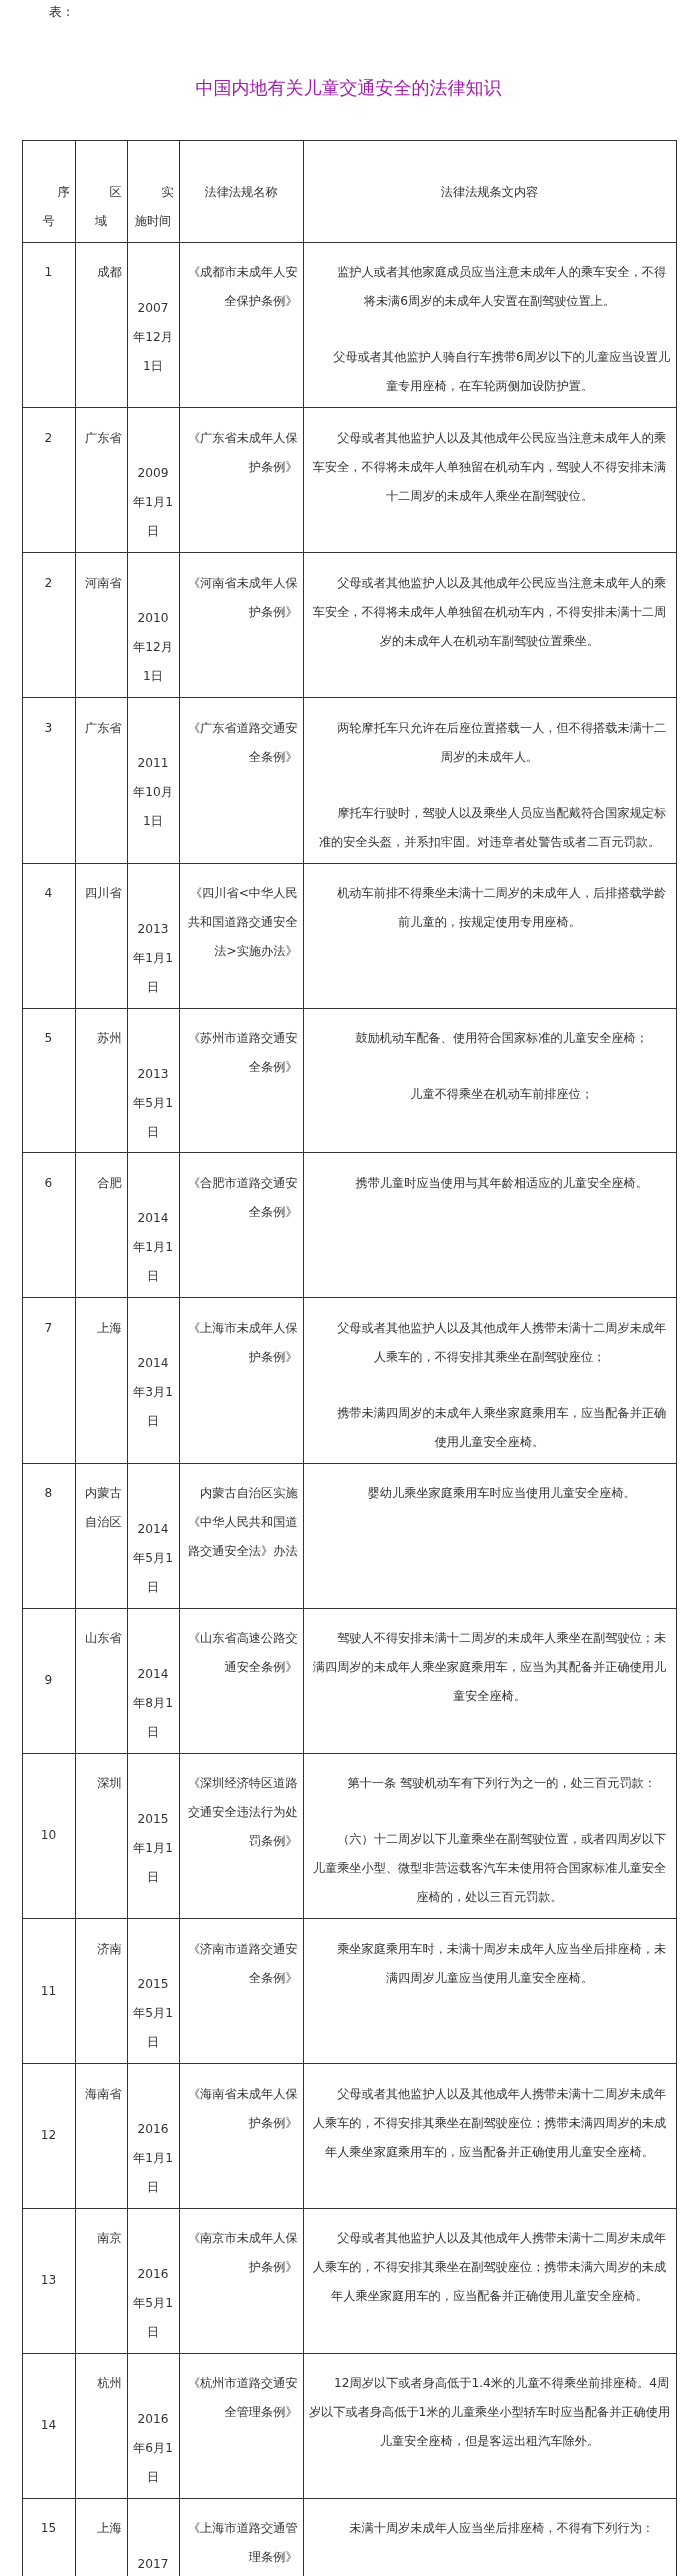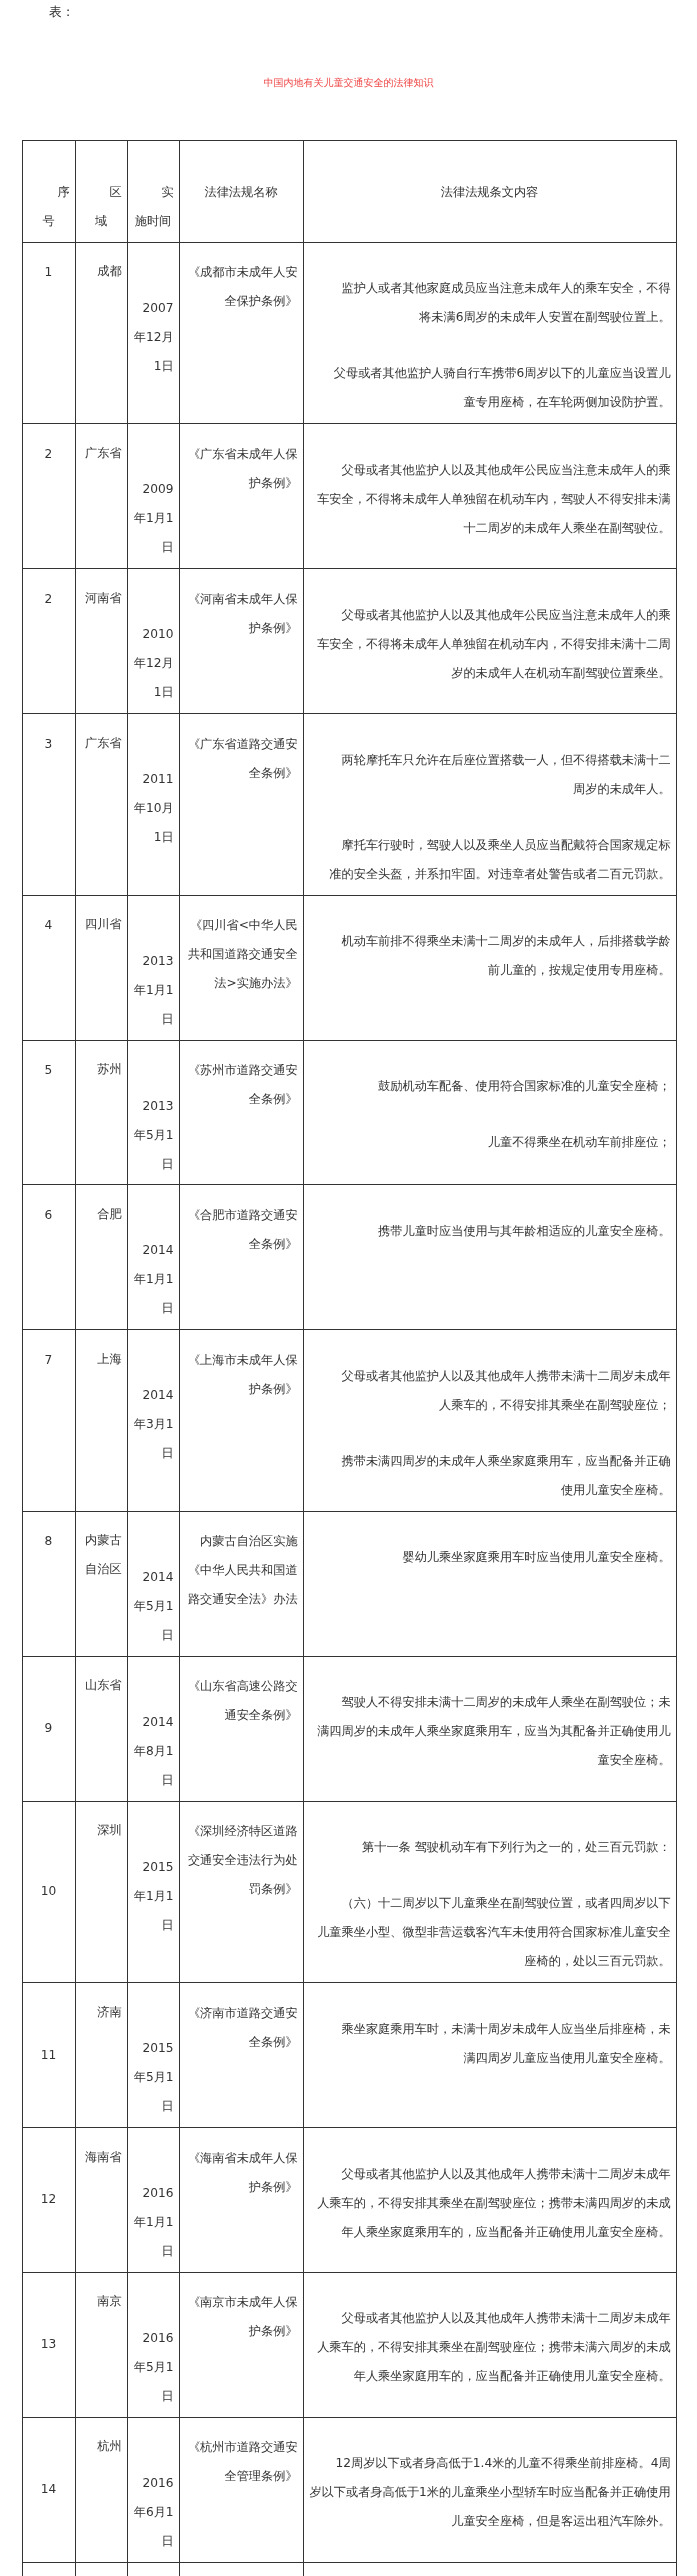--- a/index.html
+++ b/index.html
@@ -1,36 +1,36 @@
 <!DOCTYPE html>
 <html><head>
 <meta charset="utf-8">
 <style>
   html, body { margin: 0; padding: 0; background: #ffffff; }
   body { width: 697px; height: 2576px; position: relative; overflow: hidden;
          font-family: "DejaVu Sans", "Liberation Sans", sans-serif; color: #333333; }
   .intro { position: absolute; left: 49px; top: 3.9px; font-size: 12.7px; color: #333; }
-  .title { position: absolute; left: 0; width: 697px; top: 76px; text-align: center; font-size: 10px; color: #ef4444; }
+  .title { position: absolute; left: 0; width: 697px; top: 76px; text-align: center; font-size: 18px; color: #a21caf; }
   table.laws { position: absolute; left: 21.5px; top: 140px; width: 653px; border-collapse: collapse;
                table-layout: fixed; font-size: 12.2px; line-height: 29px; }
   table.laws td, table.laws th { border: 1.5px solid #333; vertical-align: top; padding: 15.6px 4.9px 5.9px 4.9px; font-weight: normal; }
   col.c-no { width: 53px; } col.c-region { width: 52px; } col.c-date { width: 52px; }
   col.c-name { width: 124px; } col.c-content { width: 373px; }
   th { padding-top: 37px !important; }
   .h-no, .h-region { text-align: right; }
   .h-no span, .h-region span { display:block; }
   .h-no .b, .h-region .b { text-align: center; }
   .h-date { text-align: right; }
   .h-name { }
   .h-content { text-align: center; }
   .td-no { text-align: center; }
-  .td-region { text-align: right; font-family: Liberation Mono, monospace; }
-  .td-date { text-align: right; padding-top: 51px !important; }
+  .td-region { text-align: right; }
+  .td-date { text-align: center; padding-top: 51px !important; }
   .td-name { text-align: right; margin-left: 16px; }
-  .td-content p { margin: 16px 0 27px 0; text-align: right; text-indent: 2em; }
+  .td-content p { margin: 0 0 27px 0; text-align: center; text-indent: 2em; }
   .td-content p:last-child { margin-bottom: 0; }
   .mid { vertical-align: middle !important; padding-top: 5.9px !important; }
 </style>
 </head>
 <body>
 
 <div class="intro">表：</div>
 <div class="title">中国内地有关儿童交通安全的法律知识</div>
 
 <table class="laws">

